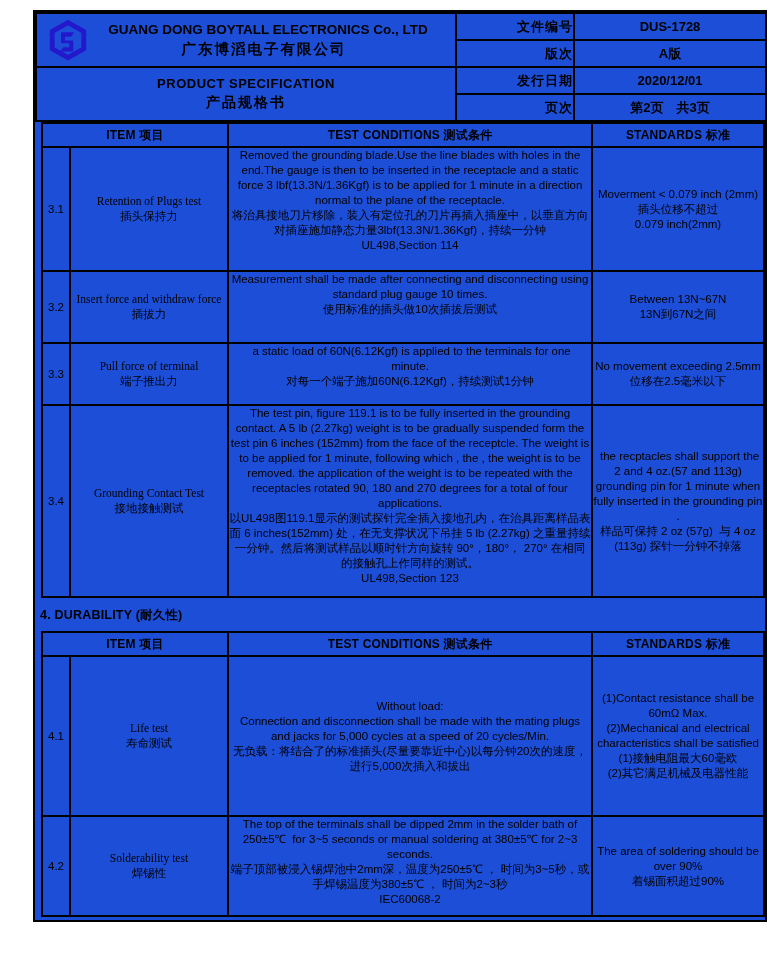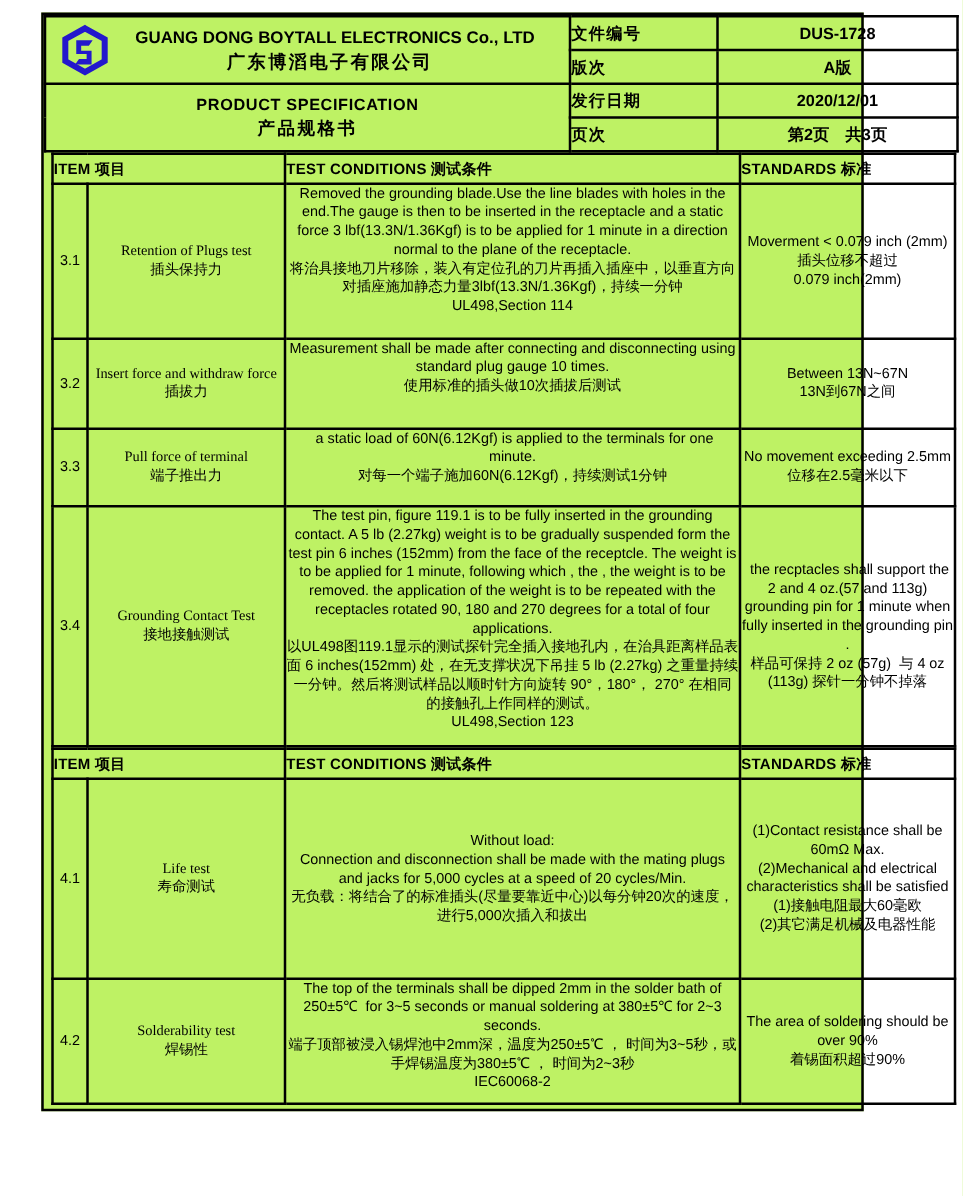--- a/index.html
+++ b/index.html
@@ -1,38 +1,38 @@
 <!DOCTYPE html>
 <html><head>
 <meta charset="utf-8">
 <style>
   html,body{margin:0;padding:0;background:#fff;}
   body{width:770px;height:957px;position:relative;font-family:"Liberation Sans",sans-serif;color:#000;-webkit-font-smoothing:antialiased;}
-  .doc{position:absolute;left:33px;top:10px;width:658px;box-sizing:border-box;border:2px solid #000;background:#bef264;padding-bottom:3px;}
+  .doc{position:absolute;left:33px;top:10px;width:734px;box-sizing:border-box;border:2px solid #000;background:#1d4ed8;padding-bottom:3px;}
 
   
   table{border-collapse:collapse;}
   .hdr{width:100%;table-layout:fixed;}
   .hdr td{border:2px solid #000;padding:0;}
   .hdr tr{height:27px;}
   .hd-company{position:relative;text-align:center;vertical-align:middle;}
   .logo{position:absolute;left:10px;top:5px;width:42px;height:44px;}
   .co-en{font-weight:bold;font-size:13.5px;padding-left:44px;}
   .co-cn{font-weight:bold;font-size:14.5px;letter-spacing:2px;padding-left:36px;margin-top:3px;}
   .hd-spec{text-align:center;vertical-align:middle;}
   .spec-en{font-weight:bold;font-size:13px;letter-spacing:.5px;}
   .spec-cn{font-weight:bold;font-size:14px;letter-spacing:2px;margin-top:3px;text-align:center;}
-  .hd-label{text-align:left;vertical-align:middle;font-weight:bold;font-size:13px;letter-spacing:1px;}
+  .hd-label{text-align:right;vertical-align:middle;font-weight:bold;font-size:13px;letter-spacing:1px;}
   .hd-value{text-align:center;vertical-align:middle;font-weight:bold;font-size:13px;}
 
   
   .sec-title{font-weight:bold;font-size:12.5px;padding:9px 4px 7px 5px;letter-spacing:.2px;}
   .spec{width:722px;margin:0 5px 0 6px;table-layout:fixed;}
   .spec td,.spec th{border:2px solid #000;padding:0;font-size:11.5px;line-height:15px;}
-  .spec th{font-weight:bold;font-size:12px;height:22px;text-align:left;vertical-align:middle;letter-spacing:.2px;}
+  .spec th{font-weight:bold;font-size:12px;height:22px;text-align:center;vertical-align:middle;letter-spacing:.2px;}
   .c-num{text-align:center;vertical-align:middle;}
   .c-item{text-align:center;vertical-align:middle;white-space:pre-wrap;padding:2px 4px;font-family:Liberation Serif, serif;}
   .c-cond{text-align:center;vertical-align:top;white-space:pre-wrap;padding:3px 5px 3px 6px;}
   .c-cond.v-mid{vertical-align:middle;}
   .c-std{text-align:center;vertical-align:middle;white-space:pre-wrap;padding:3px 3px 3px 5px;}
 </style>
 </head>
 <body>
 
 <div class="doc">
@@ -126,20 +126,21 @@
 接地接触测试</td>
         <td class="c-cond">The test pin, figure 119.1 is to be fully inserted in the grounding contact. A 5 lb (2.27kg) weight is to be gradually suspended form the test pin 6 inches (152mm) from the face of the receptcle. The weight is to be applied for 1 minute, following which , the , the weight is to be removed. the application of the weight is to be repeated with the receptacles rotated 90, 180 and 270 degrees for a total of four applications.
 以UL498图119.1显示的测试探针完全插入接地孔内，在治具距离样品表面 6 inches(152mm) 处，在无支撑状况下吊挂 5 lb (2.27kg) 之重量持续一分钟。然后将测试样品以顺时针方向旋转 90°，180°， 270° 在相同的接触孔上作同样的测试。
 UL498,Section 123</td>
         <td class="c-std"> the recptacles shall support the 2 and 4 oz.(57 and 113g) grounding pin for 1 minute when fully inserted in the grounding pin .
 样品可保持 2 oz (57g)  与 4 oz (113g) 探针一分钟不掉落</td>
       </tr>
     </tbody>
   </table>
 
+  <div class="sec-title">4. DURABILITY  (耐久性)</div>
 
   <table class="spec">
     <colgroup>
         <col style="width:28px">
         <col style="width:158px">
         <col style="width:364px">
         <col style="width:172px">
       </colgroup>
     <tbody>
       <tr>

